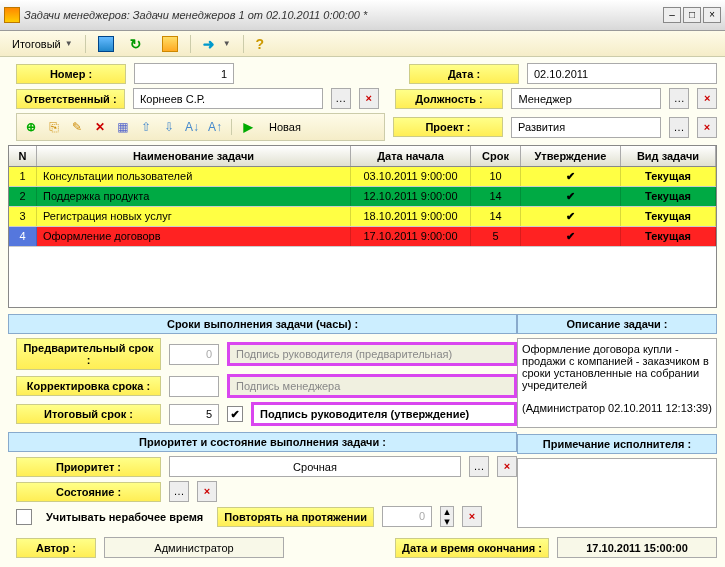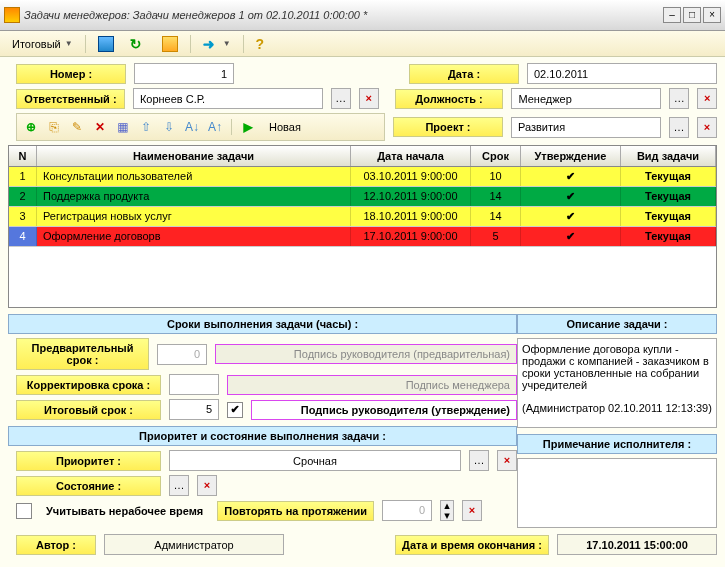--- a/index.html
+++ b/index.html
@@ -40,21 +40,21 @@
 .row-green { background: #00aa44; color: #000; }
 .row-red { background: #ff2222; color: #000; }
 .row-sel .gc-n { background: #5577dd; color: #fff; }
 .grid-empty { height: 60px; background: #fff; }
 .section-hdr { background: #cceeff; border: 1px solid #88aacc; padding: 3px 6px; text-align: center; font-weight: bold; margin-top: 6px; margin-bottom: 4px; }
 .two-col { display: flex; gap: 0; }
 .col-left { flex: 1; }
 .col-right { width: 200px; }
 .desc-box { background: #fff; border: 1px solid #aaa; padding: 4px; font-size: 10px; height: 90px; overflow: auto; }
 .note-box { background: #fff; border: 1px solid #aaa; height: 70px; }
-.sig-label { background: #f0f0e0; border: 1px solid #d946ef; padding: 3px 6px; text-align: right; color: #888; flex: 1; }
+.sig-label { background: #f0f0e0; border: 3px solid #d946ef; padding: 3px 6px; text-align: left; color: #888; flex: 1; }
 .checkbox { width: 16px; height: 16px; border: 1px solid #888; background: #fff; display: inline-flex; align-items: center; justify-content: center; font-size: 11px; font-weight: bold; cursor: pointer; }
 .num-field { width: 50px; text-align: right; background: #fff; border: 1px solid #aaa; padding: 3px 6px; height: 21px; }
 .label2 { background: linear-gradient(#ffff88, #ffee55); border: 1px solid #cc8; padding: 3px 6px; text-align: center; font-weight: bold; flex-shrink: 0; }
 .spin-btn { width: 14px; height: 21px; border: 1px solid #aaa; background: #eee; font-size: 8px; display: flex; flex-direction: column; cursor: pointer; }
 .spin-btn span { flex: 1; text-align: center; line-height: 8px; }
 .gh-n { width: 28px; }
 .gh-name { flex: 1; }
 .gh-date { width: 120px; }
 .gh-dur { width: 50px; }
 .gh-appr { width: 100px; }
@@ -185,21 +185,21 @@
           <div class="gc gc-type">Текущая</div>
         </div>
       </div>
     <div class="grid-empty"></div>
   </div>
 
   <div class="two-col">
     <div class="col-left">
       <div class="section-hdr">Сроки выполнения задачи (часы) :</div>
       <div class="row">
-        <div class="label2" style="width:133px">Предварительный срок :</div>
+        <div class="label2" style="width:145px">Предварительный срок :</div>
         <div class="num-field" style="color:#aaa">0</div>
         <div class="sig-label">Подпись руководителя (предварительная)</div>
       </div>
       <div class="row">
         <div class="label2" style="width:145px">Корректировка срока :</div>
         <div class="num-field"></div>
         <div class="sig-label">Подпись менеджера</div>
       </div>
       <div class="row">
         <div class="label2" style="width:145px">Итоговый срок :</div>

